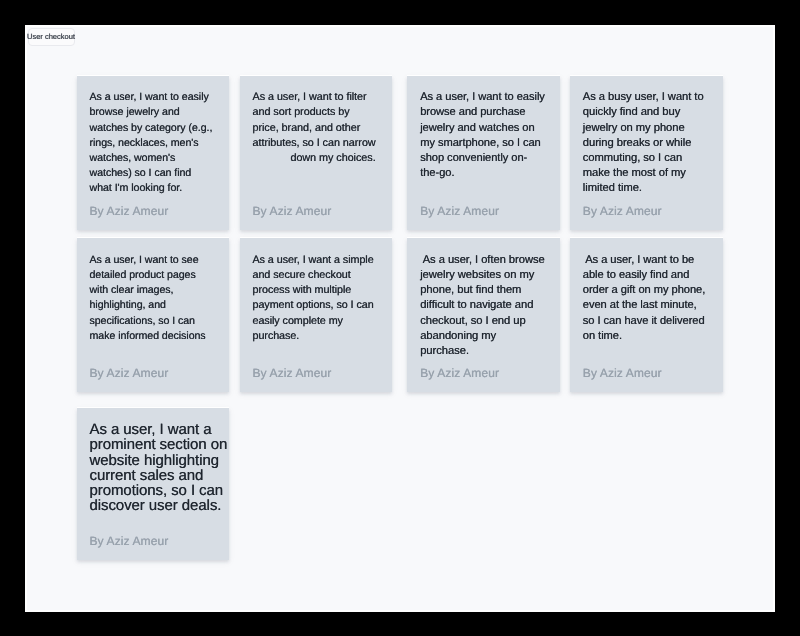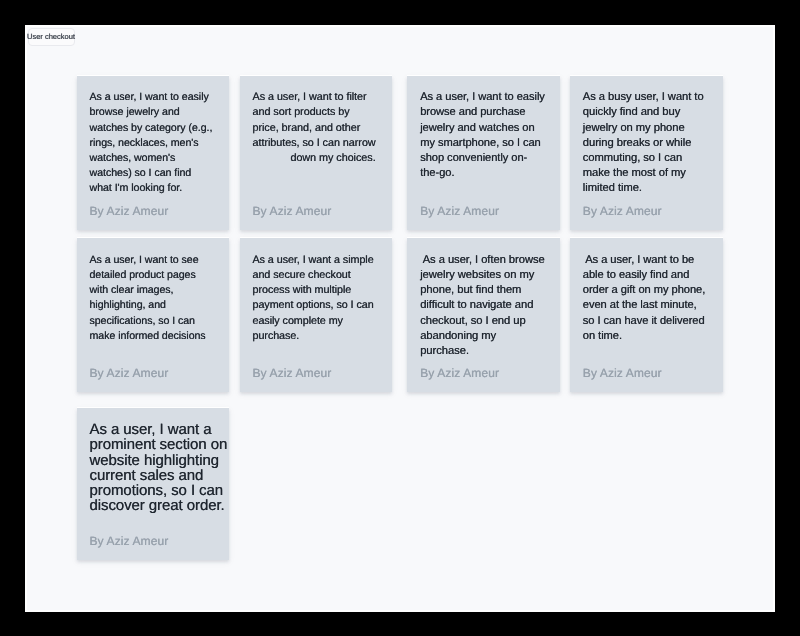--- a/index.html
+++ b/index.html
@@ -188,19 +188,19 @@
           </div>
           <div class="card-author">By Aziz Ameur</div>
         </div>
         <div class="card" style="left: 50px; top: 381px; width: 152.2px; height: 152.5px;">
           <div class="card-text" style="font-size: 15px;">
             <div style="white-space: pre;">As a user, I want a</div>
             <div style="white-space: pre; text-align: center;">prominent section on the</div>
             <div style="white-space: pre;">website highlighting</div>
             <div style="white-space: pre;">current sales and</div>
             <div style="white-space: pre;">promotions, so I can</div>
-            <div style="white-space: pre;">discover great order.</div>
+            <div style="white-space: pre;">discover user deals.</div>
           </div>
           <div class="card-author">By Aziz Ameur</div>
         </div>
       </div>
   </div>
 </div>
 
 </body></html>

